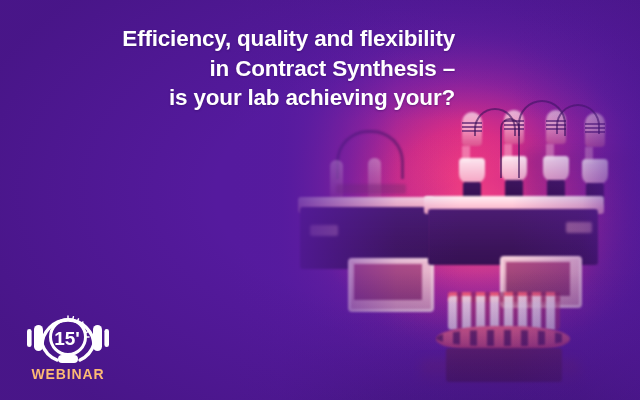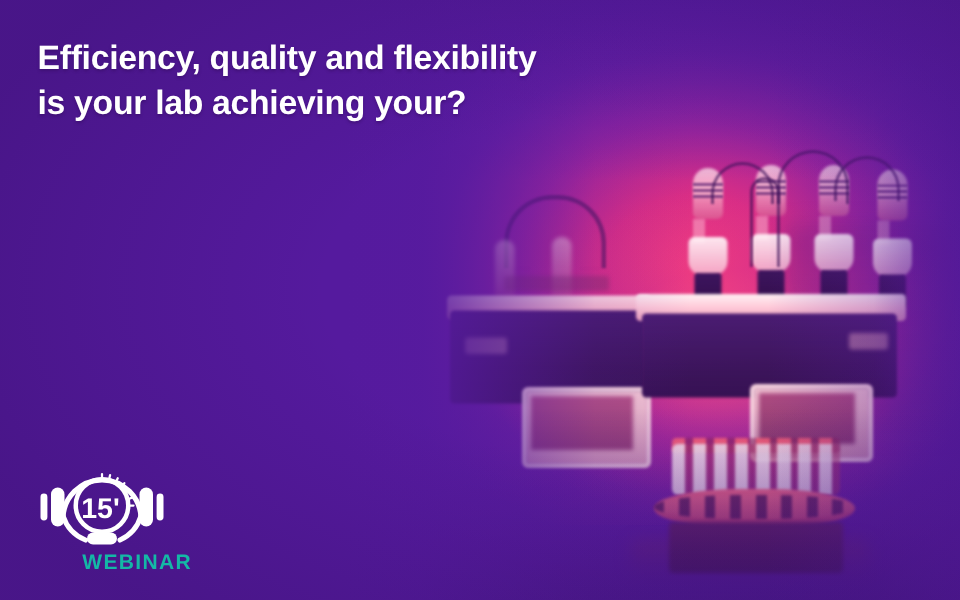--- a/index.html
+++ b/index.html
@@ -221,30 +221,30 @@
   
   .headline{
     position:absolute;left:25px;top:24px;width:430px;
     color:#ffffff;
     font-size:22.5px;
     font-weight:bold;
     line-height:29.5px;
     letter-spacing:-.2px;
     text-shadow:0 1px 2px rgba(50,10,90,.45);
   }
-  .headline .ln{display:block;white-space:nowrap;}
+  .headline .ln{display:block;white-space:nowrap;text-align:right;}
 
   
   .badge{
     position:absolute;left:24px;top:306px;width:88px;height:82px;
   }
   .badge svg{display:block;}
   .badge-label{
-    position:absolute;left:16px;top:60px;width:88px;
-    text-align:right;color:#14b8a6;
+    position:absolute;left:0;top:60px;width:88px;
+    text-align:center;color:#fdba74;
     font-size:14px;font-weight:bold;letter-spacing:.9px;
   }
 </style>
 </head>
 <body>
 
 <div class="banner">
 
   <div class="photo-wrap">
     <div class="photo-base"></div>
@@ -309,20 +309,21 @@
 
     <div class="photo-tint"></div>
     <div class="photo-fade-t"></div>
     <div class="photo-fade-l"></div>
     <div class="photo-fade-r"></div>
     <div class="photo-vignette"></div>
   </div>
 
   <div class="headline">
     <span class="ln">Efficiency, quality and flexibility</span>
+    <span class="ln">in Contract Synthesis –</span>
     <span class="ln">is your lab achieving your?</span>
   </div>
 
   <div class="badge">
     <svg width="88" height="60" viewBox="0 0 88 60">
 
       <path d="M18 40 A26 26 0 1 1 70 40" fill="none" stroke="#ffffff" stroke-width="3.4" stroke-linecap="round"></path>
 
       <path d="M70 38 A26 26 0 0 1 56 54" fill="none" stroke="#ffffff" stroke-width="3.4" stroke-linecap="round"></path>
 

